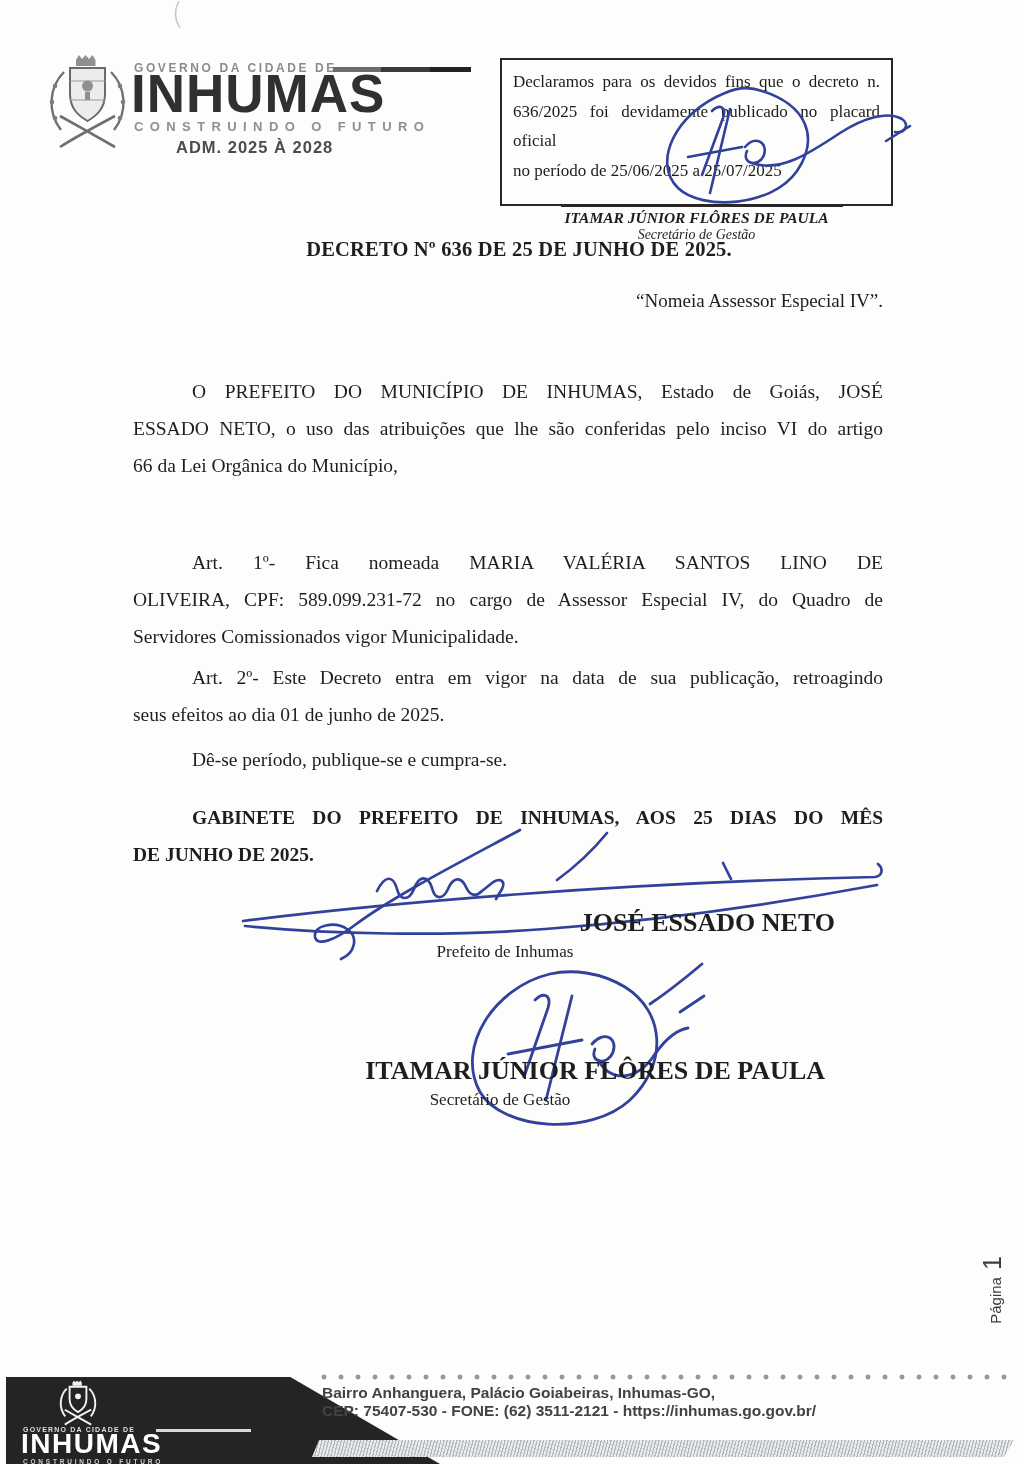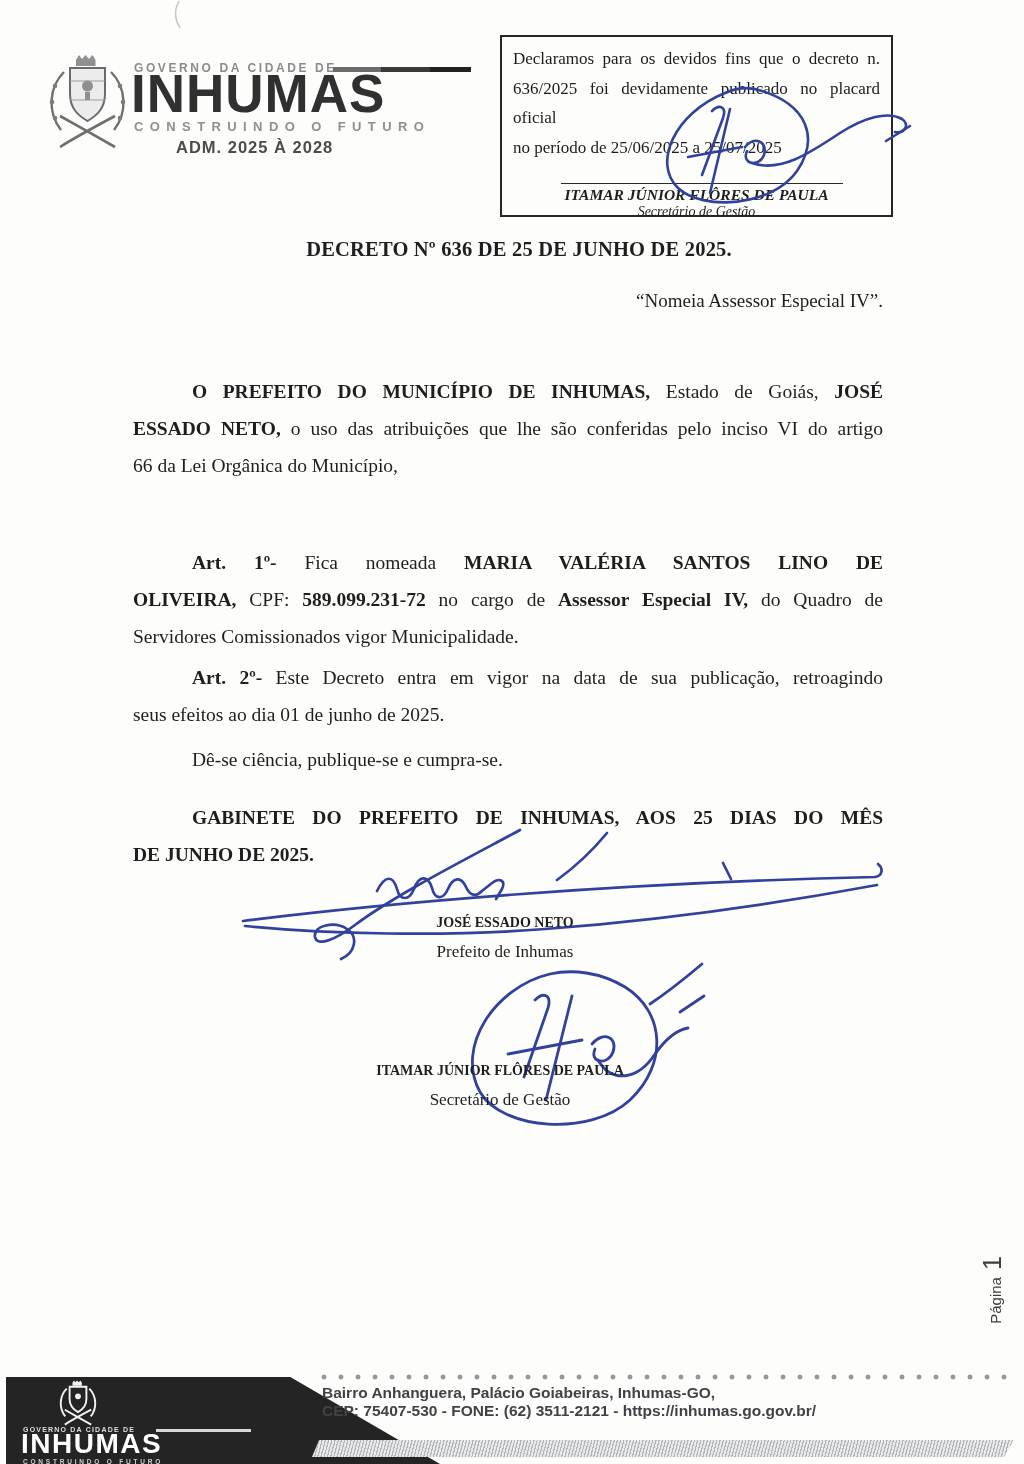--- a/index.html
+++ b/index.html
@@ -11,41 +11,41 @@
   .abs{position:absolute;}
   .sans{font-family:"Liberation Sans", sans-serif;}
   
   .gov-line{left:134px;top:61px;font-size:12px;letter-spacing:2.6px;color:#8b8b8b;font-weight:bold;}
   .gov-smudge{left:333px;top:67px;width:138px;height:5px;
     background:linear-gradient(90deg,#6c6c6c 0 35%,#3a3a3a 35% 70%,#222 70%);}
   .city-big{left:131px;top:67px;font-size:53px;font-weight:800;color:#303030;letter-spacing:1px;line-height:1;}
   .slogan{left:134px;top:119px;font-size:13px;letter-spacing:6.4px;color:#8f8f8f;font-weight:bold;}
   .adm{left:176px;top:138px;font-size:16.5px;font-weight:bold;color:#4b4b4b;letter-spacing:1px;}
   
-  .stamp{left:500px;top:35px;width:393px;height:182px;border:2px solid #262626;box-sizing:border-box;
+  .stamp{left:500px;top:58px;width:393px;height:148px;border:2px solid #262626;box-sizing:border-box;
     padding:7px 11px 4px 11px;}
   .stamp-line{font-size:17px;line-height:29.5px;text-align:justify;text-align-last:justify;color:#1c1c1c;}
   .stamp-line.last{text-align-last:left;}
   .stamp-rule{width:282px;margin:21px 0 0 48px;border-top:1.6px solid #2a2a2a;}
   .stamp-name{font-size:15.5px;font-weight:bold;font-style:italic;text-align:center;margin-top:2px;}
   .stamp-role{font-size:14px;font-style:italic;text-align:center;margin-top:0px;}
   
   .doc-title{left:133px;top:238px;width:772px;text-align:center;font-size:20.5px;font-weight:bold;letter-spacing:.2px;}
   .doc-subtitle{left:133px;top:290px;width:750px;text-align:right;font-size:19px;font-weight:normal;}
   .para{left:133px;width:750px;font-size:19.5px;line-height:37px;text-align:justify;}
   .jline{text-align:justify;text-align-last:justify;}
   .jline.last{text-align-last:left;}
   .indent{text-indent:59px;}
-  .b{font-weight:bold;margin-top:28px;}
+  .b{font-weight:normal;margin-top:28px;}
   .p1{top:373px;} .pdec{top:498px;} .part1{top:544px;} .part2{top:659px;}
   .pclose{top:741px;} .pgab{top:799px;font-weight:bold;}
   
   .sigblock1{left:175px;top:908px;width:660px;text-align:center;line-height:29px;}
   .sigblock2{left:175px;top:1056px;width:650px;text-align:center;line-height:29px;}
-  .sig-name{font-size:14px;font-weight:bold;}
+  .sig-name{font-size:26px;font-weight:bold;text-align:right;}
   .sig-role{font-size:17px;}
   .ink{stroke:#31419c;fill:none;stroke-linecap:round;stroke-linejoin:round;}
   
   .pagenum{left:941px;top:1277px;width:100px;height:26px;transform:rotate(-90deg);
     display:flex;align-items:baseline;justify-content:center;color:#3c3c3c;}
   .pagenum .lbl{font-size:15px;}
   .pagenum .num{font-size:25px;margin-left:7px;font-weight:500;}
   
   .dots{left:316px;top:1371px;width:700px;height:13px;
     background-image:radial-gradient(circle at 8px 6px,#979797 2.1px,rgba(0,0,0,0) 2.8px);
@@ -129,21 +129,21 @@
     <div class="jline"><b class="b">OLIVEIRA, </b><span>CPF: </span><b class="b">589.099.231-72 </b><span>no cargo de </span><b class="b">Assessor Especial IV, </b><span>do Quadro de</span></div>
     <div class="jline last"><span>Servidores Comissionados vigor Municipalidade.</span></div>
   </div>
 
   <div class="abs para part2">
     <div class="jline indent"><b class="b">Art. 2º- </b><span>Este Decreto entra em vigor na data de sua publicação, retroagindo</span></div>
     <div class="jline last"><span>seus efeitos ao dia 01 de junho de 2025.</span></div>
   </div>
 
   <div class="abs para pclose">
-    <div class="indent">Dê-se ciência, publique-se e cumpra-se.</div>
+    <div class="indent">Dê-se período, publique-se e cumpra-se.</div>
   </div>
 
   <div class="abs para pgab">
     <div class="jline indent">GABINETE DO PREFEITO DE INHUMAS, AOS 25 DIAS DO MÊS</div>
     <div class="jline last">DE JUNHO DE 2025.</div>
   </div>
 
   <svg class="abs" style="left:235px;top:825px" width="660" height="150" viewBox="0 0 660 150">
     <g class="ink" stroke-width="2.7">
       <path d="M285 5 C 235 32, 160 70, 120 100 C 100 115, 82 122, 80 112 C 78 100, 100 96, 112 104 C 124 112, 120 128, 106 134"></path>

